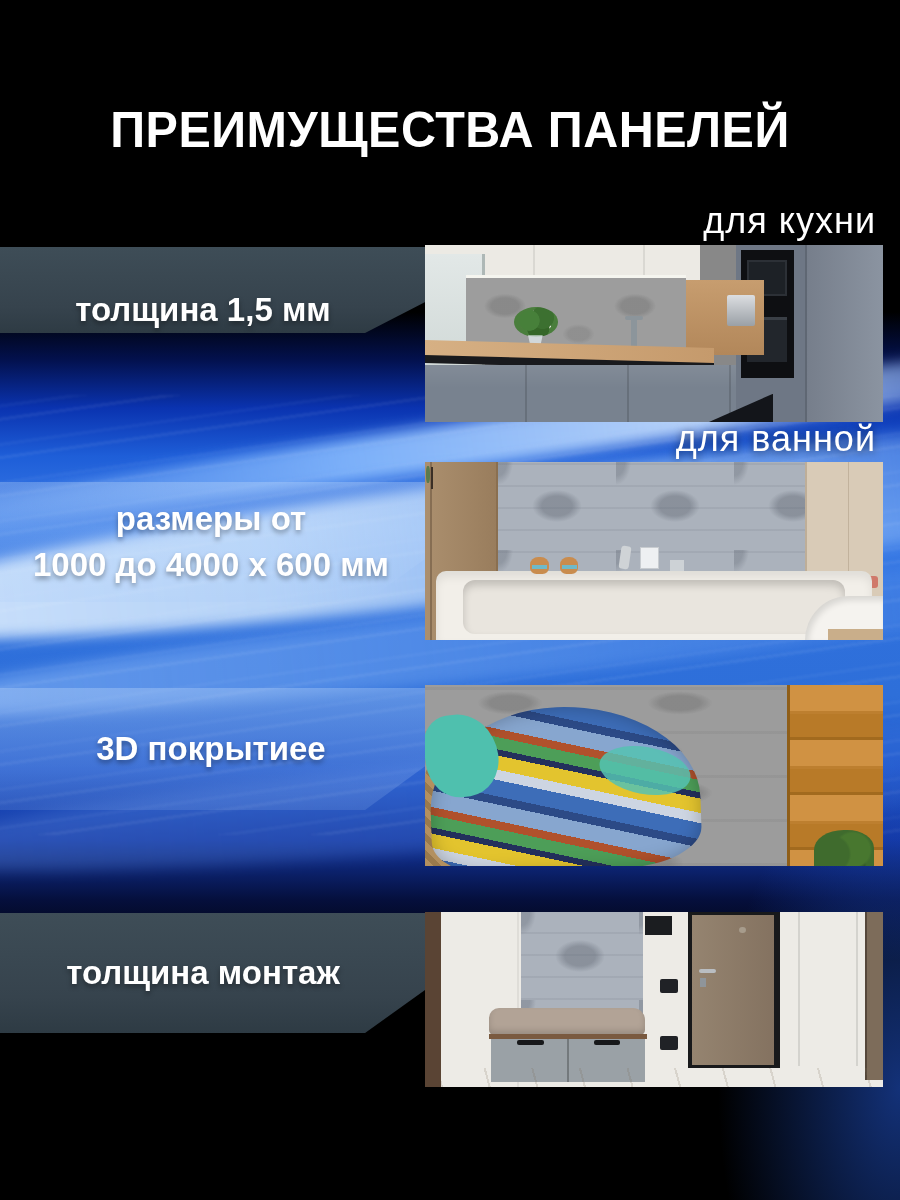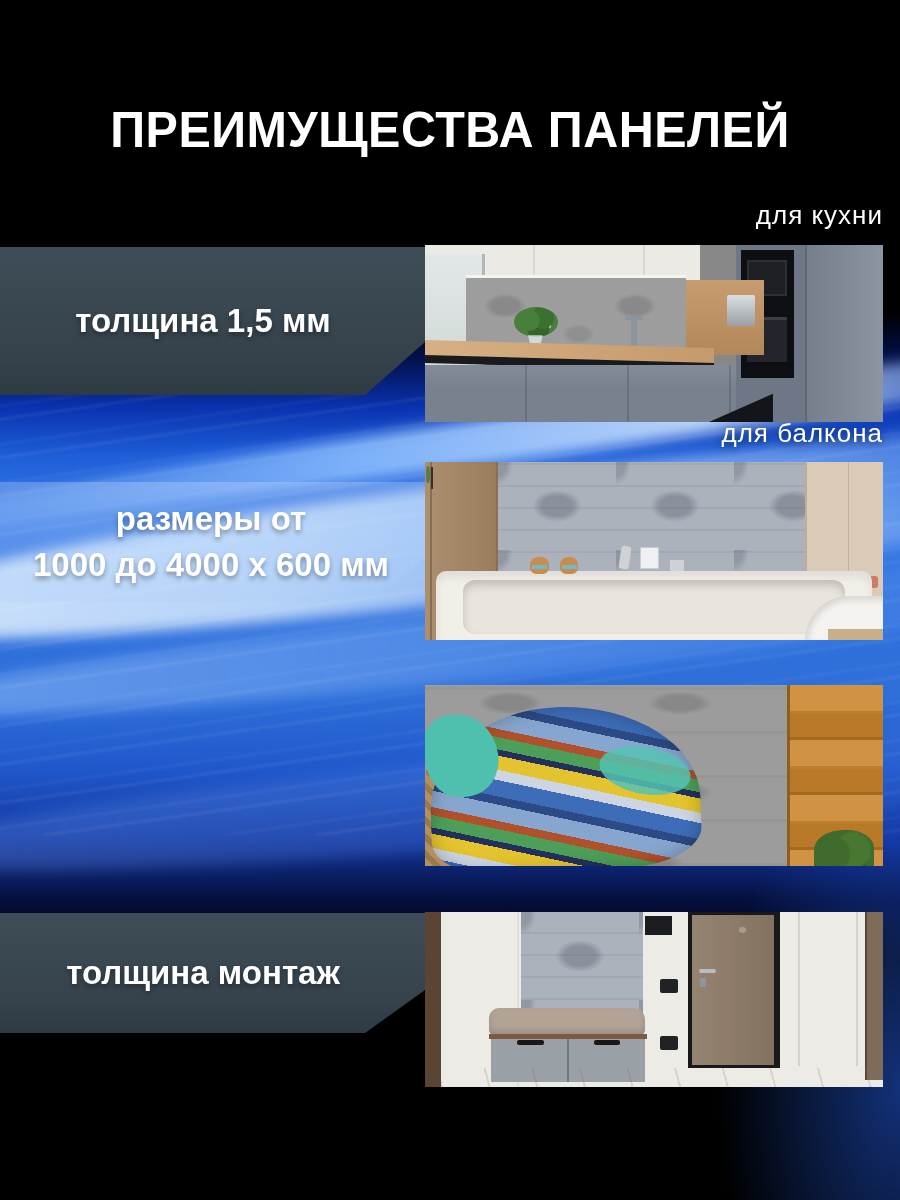--- a/index.html
+++ b/index.html
@@ -29,30 +29,30 @@
       rgba(255,255,255,0) 0 9px, rgba(255,255,255,.12) 9px 12px,
       rgba(255,255,255,0) 12px 22px, rgba(220,235,255,.09) 22px 25px,
       rgba(255,255,255,0) 25px 38px); }
   .glow-br { position:absolute; right:0; bottom:0; width:360px; height:560px;
     background:radial-gradient(ellipse 260px 480px at 100% 80%, rgba(35,90,220,.55), transparent 70%); }
 
   
   .title { position:absolute; left:0; top:101px; width:100%; text-align:center;
     color:#fff; font-size:50px; font-weight:bold; letter-spacing:.5px;
     transform:scaleX(.97); text-shadow:0 2px 6px rgba(0,0,0,.5); }
-  .caption { position:absolute; right:17px; width:500px; text-align:right;
-    color:#fff; font-size:26px; font-weight:normal; letter-spacing:1px;
+  .caption { position:absolute; right:24px; width:500px; text-align:right;
+    color:#fff; font-size:36px; font-weight:normal; letter-spacing:1px;
     text-shadow:0 2px 8px rgba(0,0,0,.55); }
   .cap1 { top:200px; } .cap2 { top:418px; } .cap3 { top:641px; } .cap4 { top:864px; }
 
   .plate { position:absolute; left:0; width:432px; display:flex; align-items:center; justify-content:center;
     clip-path:polygon(0 0, 100% 0, 100% 60%, 84.5% 100%, 0 100%); padding-right:26px; }
   .plate-dark { background:linear-gradient(180deg,#3e4d57 0%, #36434d 70%, #2e3b44 100%); }
   .plate-glass { background:linear-gradient(180deg, rgba(205,226,252,.30), rgba(165,200,248,.16));padding-left:16px; }
-  .plate1 { top:247px; height:148px; }
+  .plate1 { top:247px; height:86px;align-items:flex-end; }
   .plate2 { top:482px; height:120px; }
   .plate3 { top:688px; height:122px; }
   .plate4 { top:913px; height:120px; }
   .feature-label { color:#fff; font-size:33px; font-weight:bold; text-align:center;
     line-height:46px; white-space:pre-line; text-shadow:0 3px 5px rgba(0,0,0,.35); }
 
   
   .photo { position:absolute; left:425px; width:458px; overflow:hidden; background:#888; }
   .photo * { position:absolute; }
   .ph1 { top:245px; height:177px; } .ph2 { top:462px; height:178px; }
@@ -199,28 +199,31 @@
   <div class="band band1"></div>
   <div class="band band2"></div>
   <div class="band band3"></div>
   <div class="band band4"></div>
   <div class="fine"></div>
   <div class="glow-br"></div>
 
   <div class="title">ПРЕИМУЩЕСТВА ПАНЕЛЕЙ</div>
 
   <div class="caption cap1">для кухни</div>
-  <div class="caption cap2">для балкона</div>
+  <div class="caption cap2">для ванной</div>
 
   <div class="plate plate1 plate-dark">
     <div class="feature-label">толщина 1,5 мм</div>
   </div>
   <div class="plate plate2 plate-glass">
     <div class="feature-label">размеры от
 1000 до 4000 х 600 мм</div>
+  </div>
+  <div class="plate plate3 plate-glass">
+    <div class="feature-label">3D покрытиее</div>
   </div>
   <div class="plate plate4 plate-dark">
     <div class="feature-label">толщина монтаж</div>
   </div>
 
   <div class="photo ph1">
     <div class="p1-upper"></div>
     <div class="p1-window"></div>
     <div class="p1-rightcabs"></div>
     <div class="p1-midcabs"></div>

